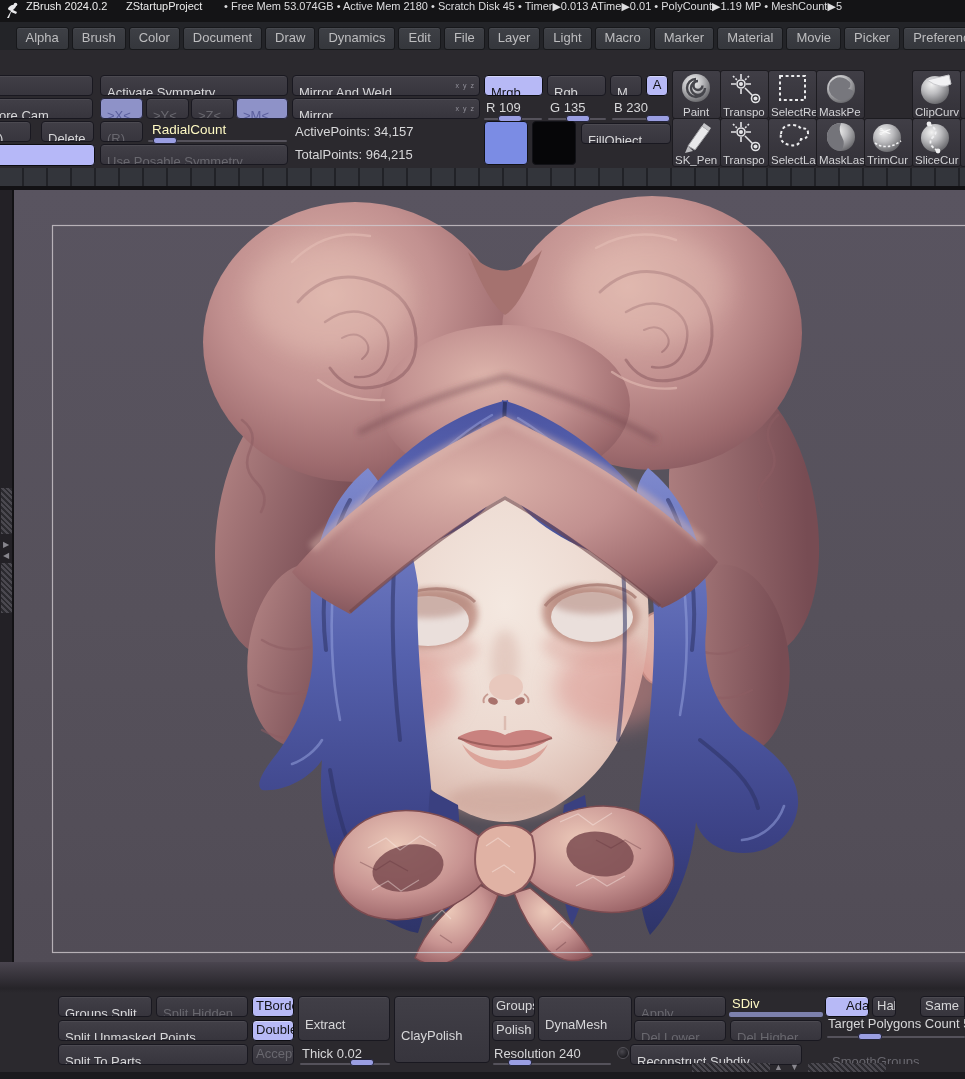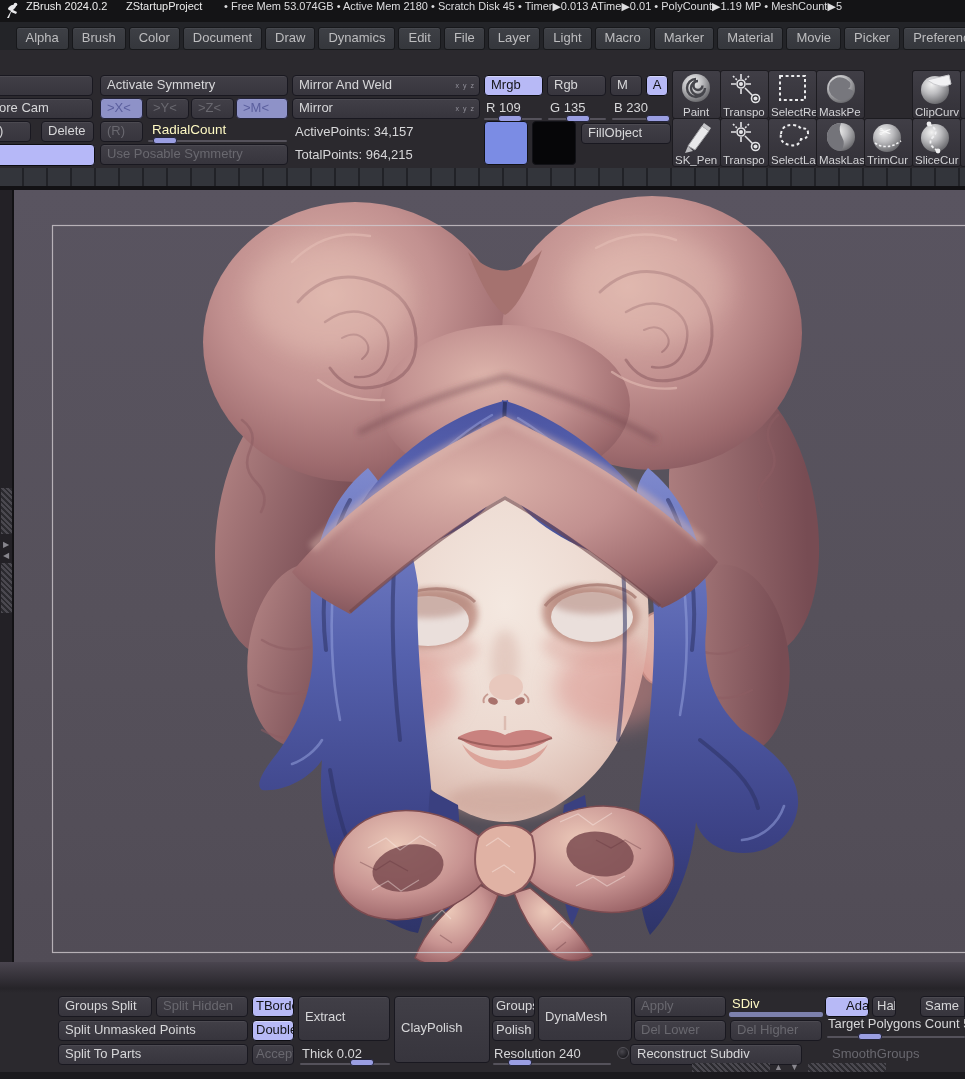--- a/index.html
+++ b/index.html
@@ -10,21 +10,21 @@
   .titlebar{position:absolute;left:0;top:0;width:965px;height:22px;background:#141416;color:#ececec;}
   .titlebar .t{position:absolute;top:0;font-size:11px;white-space:nowrap;}
   
   .menubar{position:absolute;left:0;top:22px;width:965px;height:28px;background:#232428;
            display:flex;align-items:flex-end;padding-left:14px;box-sizing:border-box;overflow:hidden;}
   .mbtn{flex:0 0 auto;margin:3px 1.5px 0 1.5px;height:21px;line-height:20px;padding:0 9px;font-size:13px;
         color:#bdbdbf;background:linear-gradient(#3e4046,#35373c);border:1px solid #17181b;border-radius:3px;
         box-shadow:inset 0 1px 0 rgba(255,255,255,.05);white-space:nowrap;}
   
   .topbar{position:absolute;left:0;top:50px;width:965px;height:118px;background:#2b292e;}
-  .b{position:absolute;box-sizing:border-box;height:21px;line-height:18px;padding:0 6px;font-size:13px;
+  .b{position:absolute;box-sizing:border-box;height:21px;line-height:18px;padding:8px 6px;font-size:13px;
      color:#d7d7d9;background:linear-gradient(#413f47,#37353d);border:1px solid #191820;border-radius:4px;
      box-shadow:inset 0 1px 0 rgba(255,255,255,.06);white-space:nowrap;overflow:hidden;}
   .b.dis{color:#69686f;}
   .b.act{background:#b7b9f6;color:#131317;border-color:#0d0d12;box-shadow:inset 0 1px 0 rgba(255,255,255,.4);}
   .b.axact{background:#8e92c8;color:#5b5f9e;border-color:#23233a;}
   .lb{position:absolute;font-size:13px;color:#d7d7d9;white-space:nowrap;}
   .lb.dim{color:#fef9c3;}
   .trk{position:absolute;height:2px;background:#55525b;border-radius:1px;}
   .knb{position:absolute;width:24px;height:7px;border-radius:3px;background:#9a9ee2;border:1px solid #25253a;box-sizing:border-box;}
   .xyz{position:absolute;top:1px;right:4px;font-size:7px;letter-spacing:1px;color:#93929b;}

